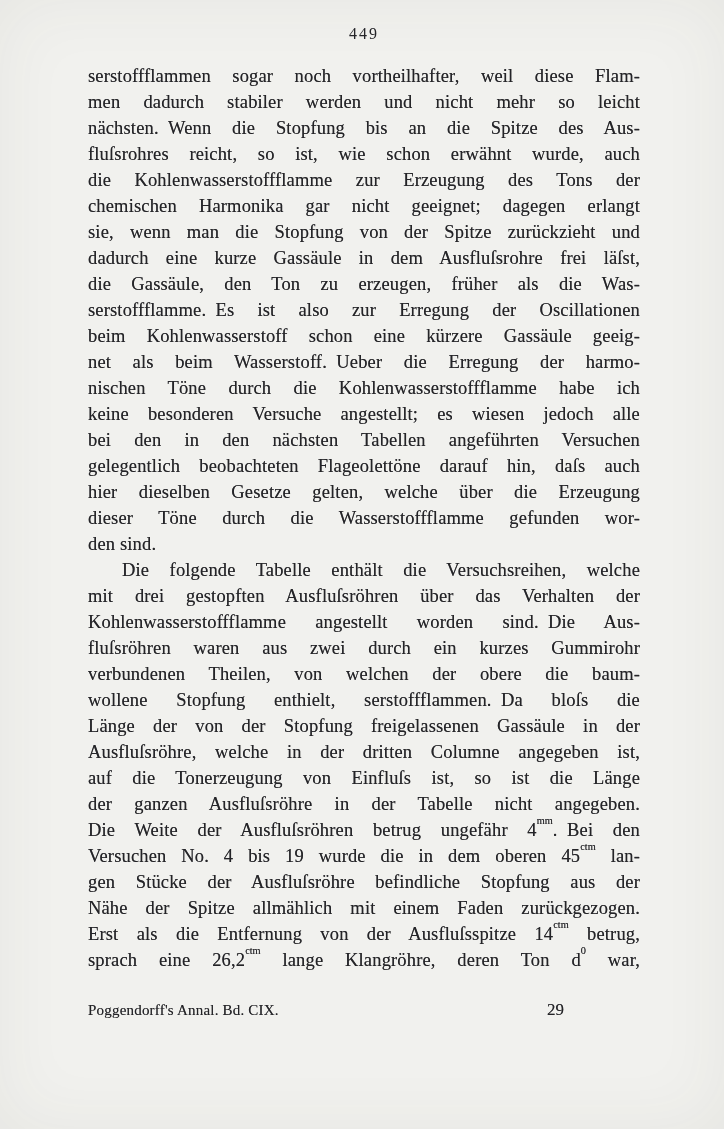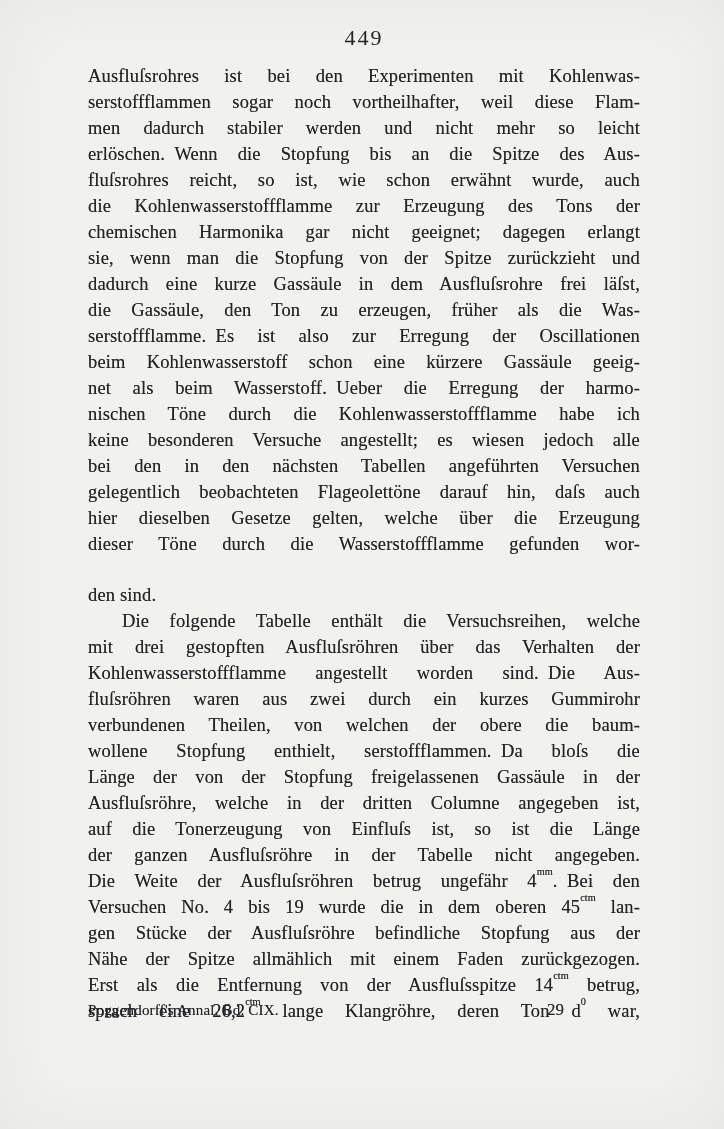--- a/index.html
+++ b/index.html
@@ -20,21 +20,21 @@
     color:var(--ink);
     overflow:hidden;
     box-shadow:inset 0 0 70px rgba(60,60,55,0.06);
   }
   .pagenum{
     position:absolute;
     top:25px;
     left:88px;
     width:552px;
     text-align:center;
-    font-size:22px;
+    font-size:16px;
     letter-spacing:2px;
     color:var(--ink);
   }
   .text-block{
     position:absolute;
     top:63px;
     left:88px;
     width:552px;
   }
   .paragraph{margin:0;padding:0;}
@@ -45,21 +45,20 @@
     height:26px;
     text-align:justify;
     text-align-last:justify;
     letter-spacing:0.15px;
     overflow:visible;
     text-shadow:0 0 0.5px rgba(20,20,20,0.55);
   }
   .line.no-justify{
     text-align:right;
     text-align-last:left;
-    margin-top:25px;
   }
   .line sup{
     font-size:0.56em;
     line-height:0;
     position:relative;
     top:-0.45em;
     letter-spacing:0;
     font-family:Liberation Serif, serif;
   }
   .footer{
@@ -78,24 +77,23 @@
 </style>
 </head>
 <body>
 
 <div class="page">
 
   <div class="pagenum">449</div>
 
   <div class="text-block">
       <div class="paragraph">
-        <div class="line">Ausfluſsrohres ist bei den Experimenten mit Kohlenwas-</div>
         <div class="line">serstoffflammen sogar noch vortheilhafter, weil diese Flam-</div>
         <div class="line">men dadurch stabiler werden und nicht mehr so leicht</div>
-        <div class="line">erlöschen. Wenn die Stopfung bis an die Spitze des Aus-</div>
+        <div class="line">nächsten. Wenn die Stopfung bis an die Spitze des Aus-</div>
         <div class="line">fluſsrohres reicht, so ist, wie schon erwähnt wurde, auch</div>
         <div class="line">die Kohlenwasserstoffflamme zur Erzeugung des Tons der</div>
         <div class="line">chemischen Harmonika gar nicht geeignet; dagegen erlangt</div>
         <div class="line">sie, wenn man die Stopfung von der Spitze zurückzieht und</div>
         <div class="line">dadurch eine kurze Gassäule in dem Ausfluſsrohre frei läſst,</div>
         <div class="line">die Gassäule, den Ton zu erzeugen, früher als die Was-</div>
         <div class="line">serstoffflamme. Es ist also zur Erregung der Oscillationen</div>
         <div class="line">beim Kohlenwasserstoff schon eine kürzere Gassäule geeig-</div>
         <div class="line">net als beim Wasserstoff. Ueber die Erregung der harmo-</div>
         <div class="line">nischen Töne durch die Kohlenwasserstoffflamme habe ich</div>

